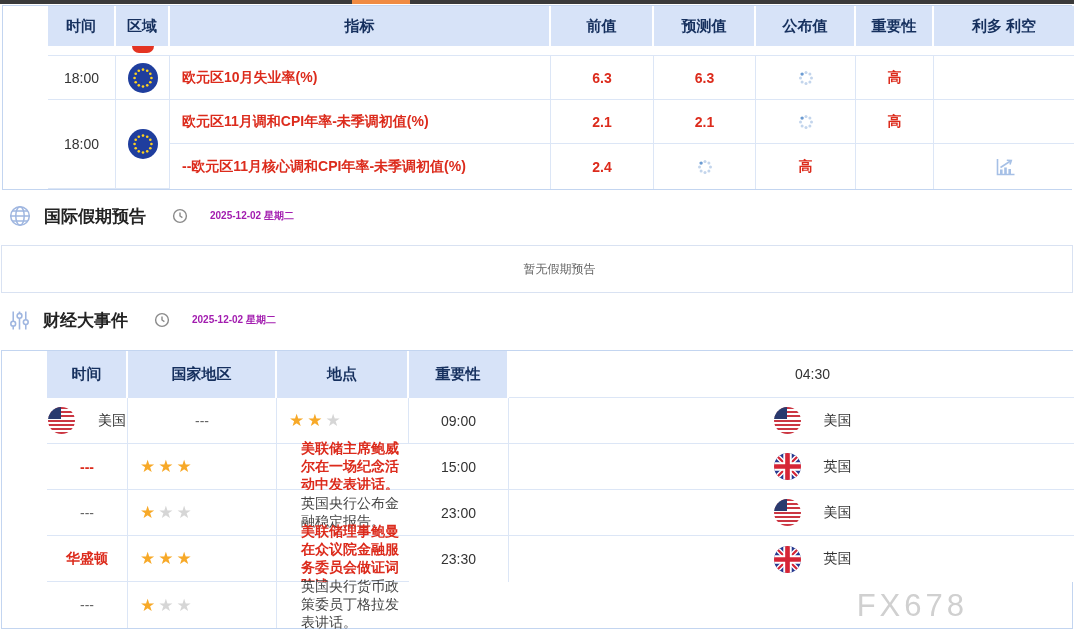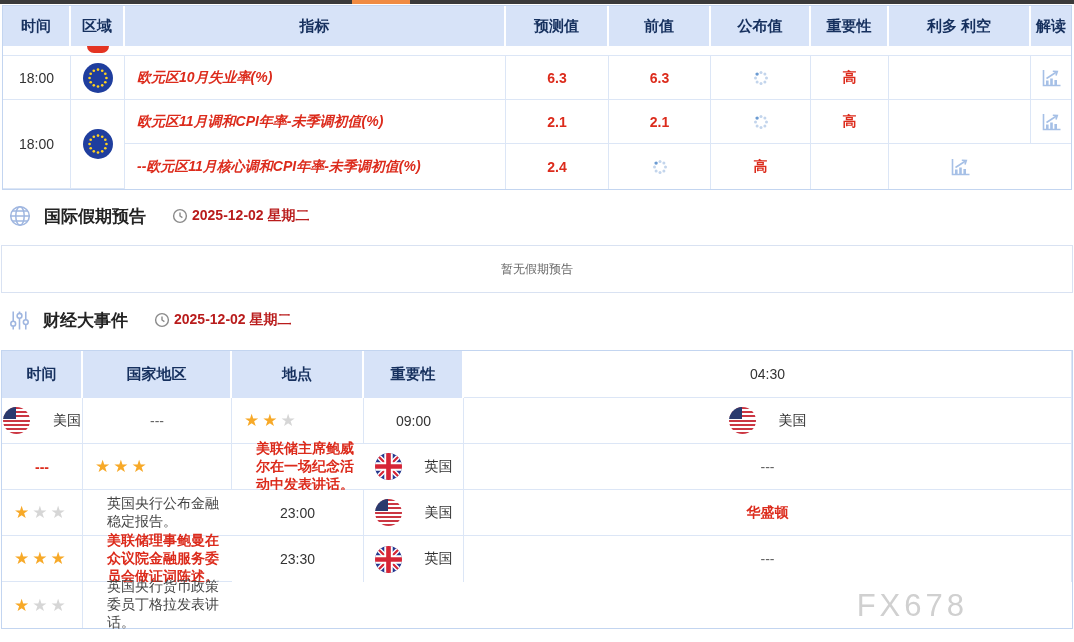--- a/index.html
+++ b/index.html
@@ -5,58 +5,58 @@
   :root{
     --accent-red:#dc2b1c; --header-bg:#d7e3f8; --header-text:#16305e;
     --gold-star:#f7a928; --gray-star:#d6d6d6; --icon-blue:#a6c0e6;
     --top-bar:#3a3a3a; --top-bar-accent:#f08b43;
     --cell-border:#dce6f6; --table-border:#c3d5f0;
   }
   *{margin:0;padding:0;box-sizing:border-box;}
   html,body{background:#fff;}
   body{font-family:"Liberation Sans","DejaVu Sans",sans-serif;}
   .screen{position:relative;width:1074px;height:642px;background:#fff;overflow:hidden;}
-  .abs{position:absolute;}
+  .abs{position:absolute;padding-left:45px;}
 
   
   .top-strip{left:0;top:0;width:1074px;height:4px;background:var(--top-bar);}
   .top-thumb{position:absolute;left:352px;top:0;width:58px;height:4px;background:var(--top-bar-accent);}
 
   
   .th{background:var(--header-bg);color:var(--header-text);font-weight:bold;font-size:15px;
       display:flex;align-items:center;justify-content:center;border-right:2px solid #fff;}
   .th.last{border-right:none;}
   .td{display:flex;align-items:center;justify-content:center;font-size:14px;color:#333;
       background:#fff;border-right:1px solid var(--cell-border);border-bottom:1px solid var(--cell-border);}
   .td.last{border-right:none;}
   .td.bottom{border-bottom:none;}
 
   
   .eco-table{left:2px;top:5px;width:1070px;display:grid;border:1px solid var(--table-border);
     grid-template-columns:68px 54px 381px 103px 102px 100px 78px 142px 40px;
     grid-template-rows:40px 10px 44px 44px 45px;}
   .eco-table .indicator{justify-content:flex-start;padding-left:12px;color:var(--accent-red);
-      font-weight:bold;cursor:pointer;text-align:left;font-style:italic;}
+      font-weight:bold;cursor:pointer;text-align:left;}
   .eco-table .val,.imp{color:var(--accent-red);font-weight:bold;}
   .sliver{grid-column:1/-1;background:#fff;border-bottom:1px solid var(--cell-border);position:relative;}
   .flag-peek{position:absolute;left:84px;top:0;width:22px;height:7px;background:#e43423;
       border-radius:0 0 11px 11px;}
   .span2{grid-row:span 2;}
 
   
   .flag{width:27px;height:27px;border-radius:50%;overflow:hidden;position:relative;flex:none;}
   .flag svg{display:block;}
   .flag-eu{width:30px;height:30px;background:#1f3e9e;}
   .flag-us{background:repeating-linear-gradient(180deg,#cb3642 0 2.1px,#fff 2.1px 4.2px);}
   .flag-us::after{content:"";position:absolute;left:0;top:0;width:13px;height:12px;background:#2a3a6e;}
 
   
   .section-head{left:0;width:1074px;height:28px;display:flex;align-items:center;gap:12px;padding-left:8px;}
   .section-title{font-size:17px;font-weight:bold;color:#222;margin-right:14px;}
-  .date-group{display:flex;align-items:center;gap:4px;font-size:14px;font-weight:bold;color:#b91c1c;}
+  .date-group{display:flex;align-items:center;gap:22px;font-size:10px;font-weight:bold;color:#a21caf;}
   .holiday-box{left:1px;top:245px;width:1072px;height:48px;border:1px solid #d9e2f2;background:#fff;
       display:flex;align-items:center;justify-content:center;font-size:12px;color:#666;}
 
   
   .ev-table{left:1px;top:350px;width:1072px;display:grid;border:1px solid var(--table-border);
     grid-template-columns:81px 149px 132px 100px 608px;
     grid-template-rows:47px repeat(5,46px);}
   .country-cell{gap:23px;}
   .stars-cell{justify-content:flex-start;padding-left:12px;}
   .star{font-size:17px;line-height:1;margin-right:3px;}
@@ -119,22 +119,22 @@
 <div class="screen">
 
   <div class="abs top-strip">
     <div class="top-thumb"></div>
   </div>
 
   <div class="abs eco-table">
     <div class="th">时间</div>
     <div class="th">区域</div>
     <div class="th">指标</div>
+    <div class="th">前值</div>
     <div class="th">预测值</div>
-    <div class="th">前值</div>
     <div class="th">公布值</div>
     <div class="th">重要性</div>
     <div class="th">利多 利空</div>
     <div class="th last">解读</div>
 
     <div class="sliver">
       <div class="flag-peek"></div>
     </div>
 
     <div class="td">18:00</div>
@@ -258,20 +258,21 @@
         <span class="flag flag-us" style="width:27px;height:27px"></span>
         <span>美国</span>
       </div>
       <div class="td loc-cell" data-highlight="true">---</div>
       <div class="td stars-cell">
         <span class="star gold">★</span>
         <span class="star gold">★</span>
         <span class="star gold">★</span>
       </div>
       <div class="td last event-cell" data-highlight="true">美联储主席鲍威尔在一场纪念活动中发表讲话。</div>
+      <div class="td">15:00</div>
       <div class="td country-cell">
         <span class="flag">
           <svg width="27" height="27" viewBox="0 0 32 32">
             <use href="#uk-jack"></use>
           </svg>
         </span>
         <span>英国</span>
       </div>
       <div class="td loc-cell" data-highlight="false">---</div>
       <div class="td stars-cell">

